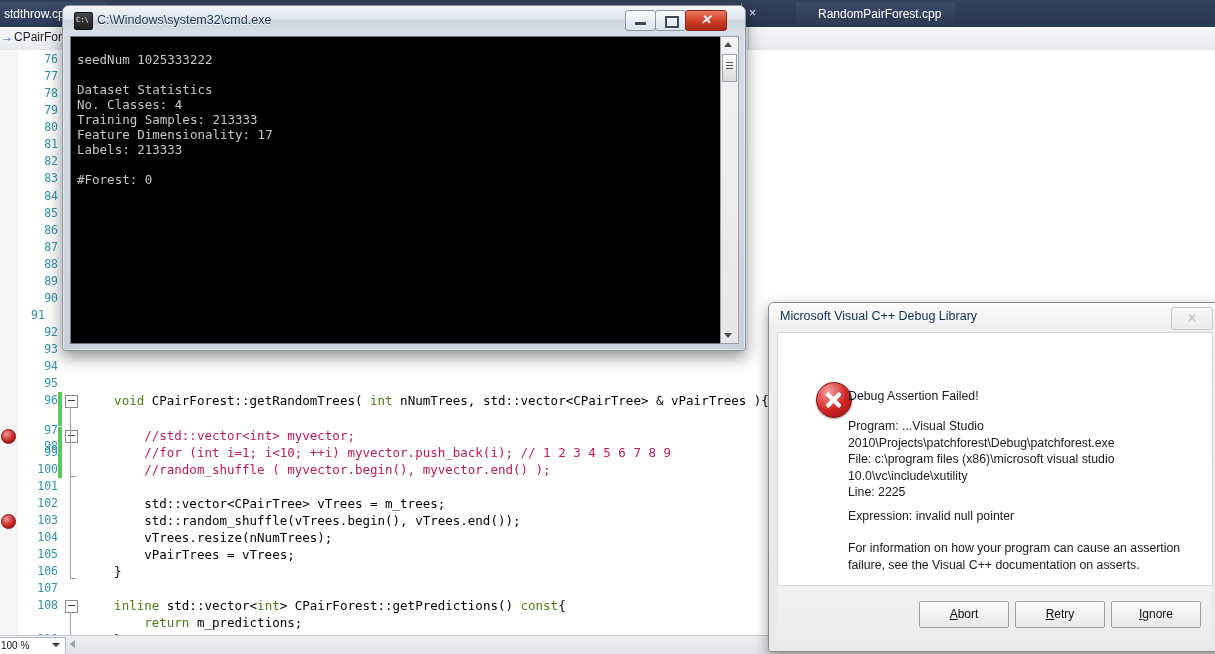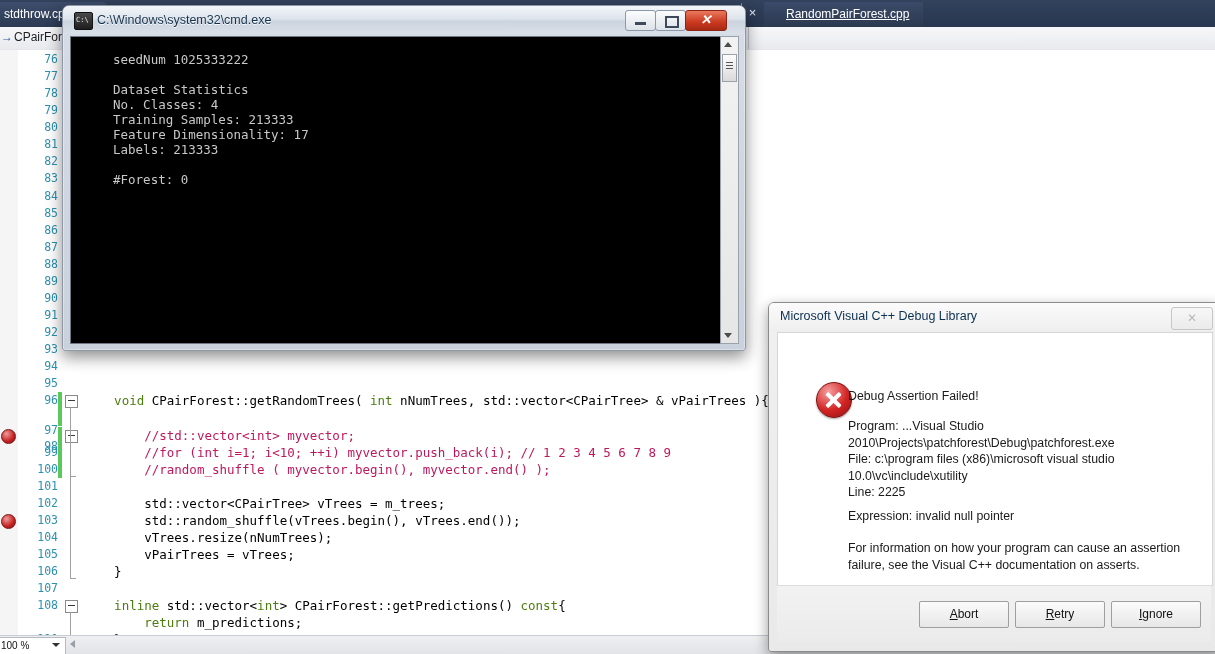--- a/index.html
+++ b/index.html
@@ -24,21 +24,21 @@
     position:absolute;left:0;top:0;width:1215px;height:27px;
     background:linear-gradient(#33425d,#28364f);
     border-bottom:1px solid #16202f;
   }
   .vs-tab{
     position:absolute;top:2px;height:25px;line-height:24px;
     color:#ffffff;font-size:12px;padding:0 10px;white-space:nowrap;
     background:linear-gradient(#3d4d6b,#2c3a53);
   }
   #tab-left{left:-6px;width:92px;border-top-left-radius:0;border-top-right-radius:3px;}
-  #tab-right{left:764px;height:25px;background:linear-gradient(#3b4a68,#2b3950);padding-left:22px;padding-right:14px;text-decoration:underline;}
+  #tab-right{left:796px;height:25px;background:linear-gradient(#3b4a68,#2b3950);padding-left:22px;padding-right:14px;}
   #tab-right-close{
     position:absolute;left:745px;top:6px;width:15px;height:15px;
     color:#e6ecf5;font-size:13px;line-height:14px;text-align:center;
   }
   #tab-sep{position:absolute;left:741px;top:3px;width:1px;height:22px;background:#7f8ca3;}
 
   
   #navbar{
     position:absolute;left:0;top:27px;width:1215px;height:23px;
     background:linear-gradient(#f4f4f6,#e4e6ea);
@@ -135,21 +135,21 @@
   #btn-max i:after{content:"";position:absolute;left:9px;top:5px;width:10px;height:8px;border:2px solid #3e4a59;}
   #btn-close{left:622px;width:40px;
     background:linear-gradient(#e9795e,#c9381f 60%,#a82a14);border:1px solid #8c2513;}
   #btn-close i{color:#ffffff;font-size:13px;font-weight:bold;text-align:center;line-height:18px;}
   #console-body{
     position:absolute;left:7px;top:30px;width:650px;height:306px;background:#000000;
     border:1px solid #6f7884;
   }
   #console-text{
     position:absolute;left:6px;top:2px;white-space:pre;color:#c8c8c8;
-    font-family:"DejaVu Sans Mono", monospace;font-size:12.5px;line-height:15px;margin-left:36px;
+    font-family:"DejaVu Sans Mono", monospace;font-size:12.5px;line-height:15px;
   }
   #console-scroll{
     position:absolute;left:657px;top:30px;width:17px;height:306px;
     background:linear-gradient(#f2f2f2,#e6e6e6);border:1px solid #9aa1ab;
   }
   .sb-arrow{position:absolute;left:0;width:15px;height:15px;}
   .sb-arrow.up{top:0;}
   .sb-arrow.down{bottom:0;}
   .sb-arrow:after{content:"";position:absolute;left:3px;width:0;height:0;
     border-left:4px solid transparent;border-right:4px solid transparent;}
@@ -242,21 +242,21 @@
         <div class="ln" style="top: 86.35px;">81</div>
         <div class="ln" style="top: 103.42px;">82</div>
         <div class="ln" style="top: 120.49px;">83</div>
         <div class="ln" style="top: 137.56px;">84</div>
         <div class="ln" style="top: 154.63px;">85</div>
         <div class="ln" style="top: 171.7px;">86</div>
         <div class="ln" style="top: 188.77px;">87</div>
         <div class="ln" style="top: 205.84px;">88</div>
         <div class="ln" style="top: 222.91px;">89</div>
         <div class="ln" style="top: 239.98px;">90</div>
-        <div class="ln" style="top: 257.05px;">91</div>
+        <div class="ln" style="top: 257.05px; text-align: center;">91</div>
         <div class="ln" style="top: 274.12px;">92</div>
         <div class="ln" style="top: 291.19px;">93</div>
         <div class="ln" style="top: 308.26px;">94</div>
         <div class="ln" style="top: 325.33px;">95</div>
         <div class="ln" style="top: 342.4px;">96</div>
         <div class="ln" style="top: 372px;">97</div>
         <div class="ln" style="top: 388px;">98</div>
         <div class="ln" style="top: 393.61px;">99</div>
         <div class="ln" style="top: 410.68px;">100</div>
         <div class="ln" style="top: 427.75px;">101</div>

